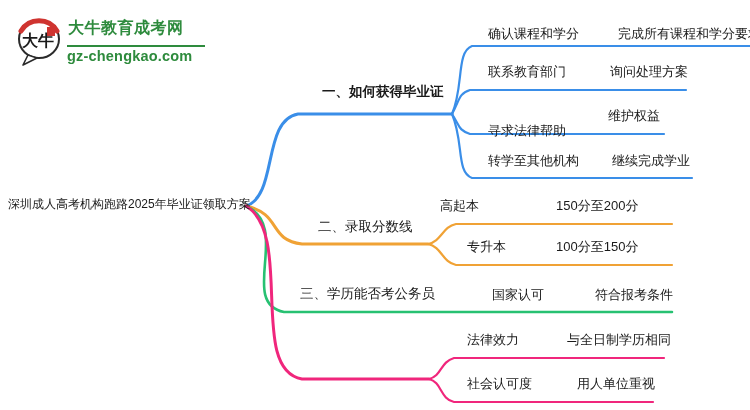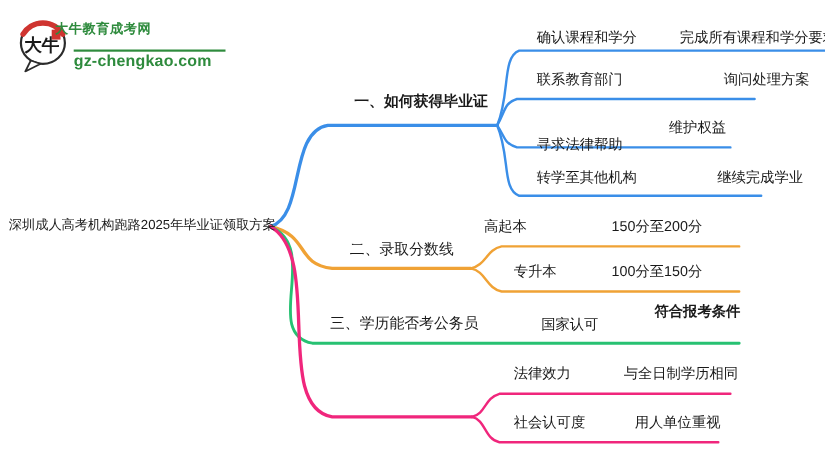--- a/index.html
+++ b/index.html
@@ -8,21 +8,21 @@
     font-family:"Liberation Sans","DejaVu Sans",sans-serif;color:#1a1a1a;
   }
   #wires{position:absolute;left:0;top:0;width:750px;height:410px;}
   .t{position:absolute;white-space:nowrap;color:#1a1a1a;line-height:1.2;}
   .root{font-size:12px;}
   .blabel{font-size:13.5px;}
   .node{font-size:13px;}
   
   #logo{position:absolute;left:12px;top:12px;width:210px;height:56px;}
   #logo-mark{position:absolute;left:2px;top:2px;width:50px;height:52px;}
-  #logo-title{position:absolute;left:38px;top:6px;font-size:12px;font-weight:bold;color:#2e8b3d;letter-spacing:0.5px;}
+  #logo-title{position:absolute;left:56px;top:6px;font-size:16px;font-weight:bold;color:#2e8b3d;letter-spacing:0.5px;}
   #logo-rule{position:absolute;left:55px;top:33px;width:138px;height:2px;background:#2e8b3d;}
   #logo-domain{position:absolute;left:55px;top:36px;font-size:14.5px;font-weight:bold;color:#2e8b3d;letter-spacing:0.2px;}
 </style>
 </head>
 <body>
 
 <div id="canvas">
 
   <svg id="wires" viewBox="0 0 750 410">
 
@@ -55,34 +55,34 @@
     <div id="logo-rule"></div>
     <div id="logo-domain">gz-chengkao.com</div>
   </div>
 
   <div class="t root" style="left:8px;top:197px;">深圳成人高考机构跑路2025年毕业证领取方案</div>
 
   <div class="t blabel" style="left:322px;top:84px;font-weight:bold;">一、如何获得毕业证</div>
   <div class="t node" style="left:488px;top:26px;">确认课程和学分</div>
   <div class="t node" style="left:618px;top:26px;">完成所有课程和学分要求</div>
   <div class="t node" style="left:488px;top:64px;">联系教育部门</div>
-  <div class="t node" style="left:610px;top:64px;margin-left:48px;">询问处理方案</div>
+  <div class="t node" style="left:610px;top:64px;">询问处理方案</div>
   <div class="t node" style="left:488px;top:108px;margin-top:15px;">寻求法律帮助</div>
   <div class="t node" style="left:608px;top:108px;">维护权益</div>
   <div class="t node" style="left:488px;top:153px;">转学至其他机构</div>
-  <div class="t node" style="left:652px;top:153px;">继续完成学业</div>
+  <div class="t node" style="left:612px;top:153px;">继续完成学业</div>
 
   <div class="t blabel" style="left:318px;top:219px;">二、录取分数线</div>
   <div class="t node" style="left:440px;top:198px;">高起本</div>
   <div class="t node" style="left:556px;top:198px;">150分至200分</div>
   <div class="t node" style="left:467px;top:239px;">专升本</div>
   <div class="t node" style="left:556px;top:239px;">100分至150分</div>
 
   <div class="t blabel" style="left:300px;top:286px;">三、学历能否考公务员</div>
   <div class="t node" style="left:492px;top:287px;text-align:center;">国家认可</div>
-  <div class="t node" style="left:595px;top:275px;font-weight:bold;">符合报考条件</div>
+  <div class="t node" style="left:595px;top:287px;">符合报考条件</div>
 
   <div class="t node" style="left:467px;top:332px;">法律效力</div>
   <div class="t node" style="left:567px;top:332px;">与全日制学历相同</div>
   <div class="t node" style="left:467px;top:376px;">社会认可度</div>
   <div class="t node" style="left:577px;top:376px;">用人单位重视</div>
 
 </div>
 
 </body></html>

